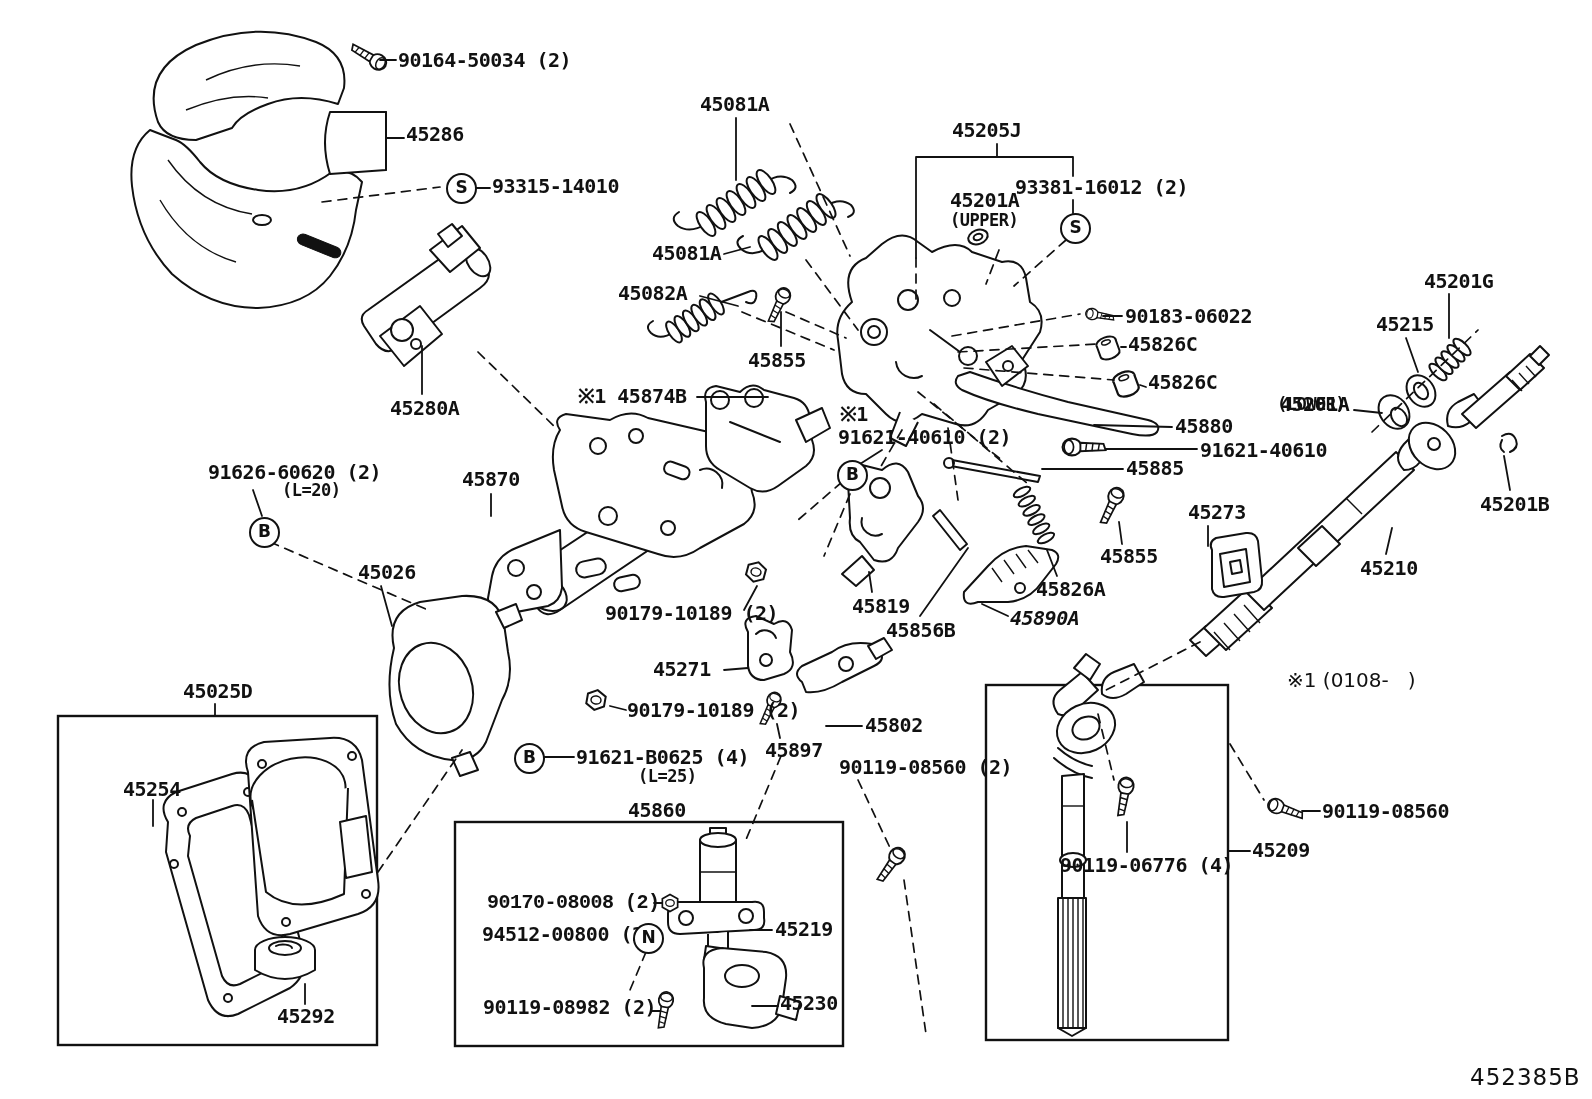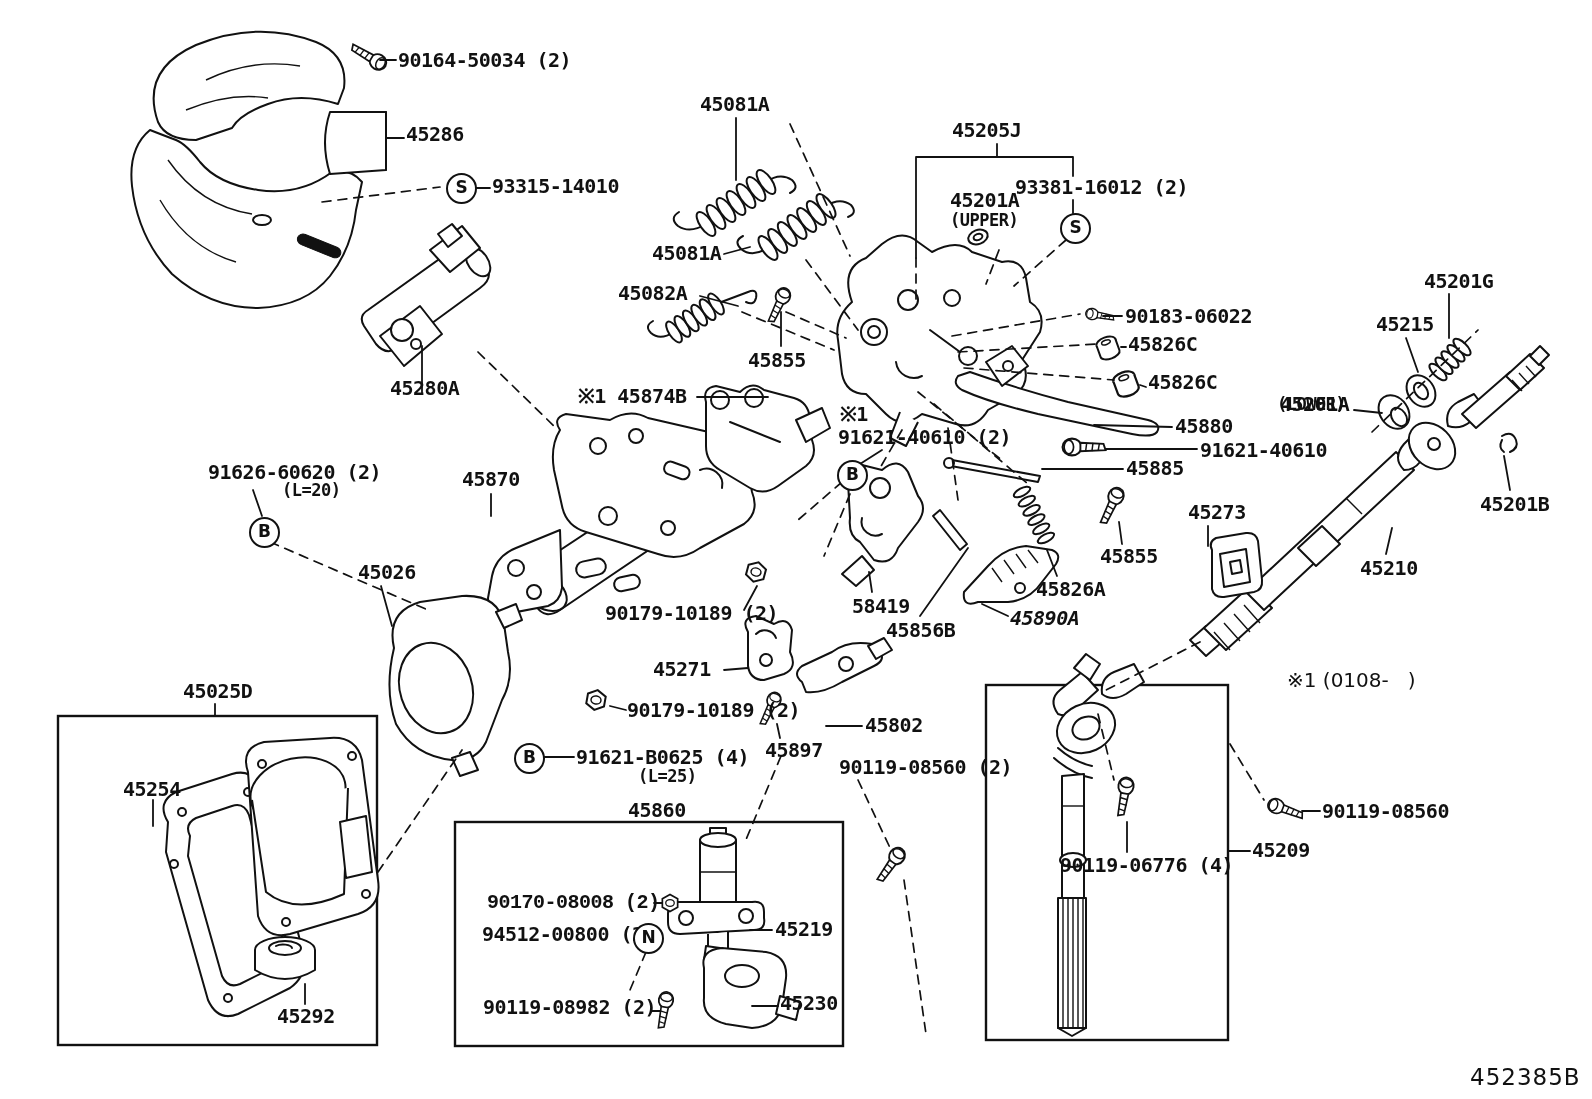--- a/index.html
+++ b/index.html
@@ -390,27 +390,27 @@
       <div class="plabel sub" style="left: 1277px; top: 396px;">(LOWER)</div>
       <div class="plabel" style="left: 1480px; top: 494px;">45201B</div>
       <div class="plabel" style="left: 578px; top: 386px;">※1 45874B</div>
       <div class="plabel" style="left: 840px; top: 404px;">※1</div>
       <div class="plabel" style="left: 838px; top: 427px;">91621-40610 (2)</div>
       <div class="plabel" style="left: 1175px; top: 416px;">45880</div>
       <div class="plabel" style="left: 1200px; top: 440px;">91621-40610</div>
       <div class="plabel" style="left: 1126px; top: 458px;">45885</div>
       <div class="plabel" style="left: 208px; top: 462px;">91626-60620 (2)</div>
       <div class="plabel sub" style="left: 282px; top: 482px;">(L=20)</div>
-      <div class="plabel" style="left: 390px; top: 378px;">45280A</div>
+      <div class="plabel" style="left: 390px; top: 398px;">45280A</div>
       <div class="plabel" style="left: 462px; top: 469px;">45870</div>
       <div class="plabel" style="left: 358px; top: 562px;">45026</div>
       <div class="plabel" style="left: 605px; top: 603px;">90179-10189 (2)</div>
       <div class="plabel" style="left: 1188px; top: 502px;">45273</div>
       <div class="plabel" style="left: 1360px; top: 558px;">45210</div>
-      <div class="plabel" style="left: 852px; top: 596px;">58419</div>
+      <div class="plabel" style="left: 852px; top: 596px;">45819</div>
       <div class="plabel" style="left: 886px; top: 620px;">45856B</div>
       <div class="plabel" style="left: 1010px; top: 608px; font-style: italic;">45890A</div>
       <div class="plabel" style="left: 1036px; top: 579px;">45826A</div>
       <div class="plabel" style="left: 1100px; top: 546px;">45855</div>
       <div class="plabel" style="left: 183px; top: 681px;">45025D</div>
       <div class="plabel" style="left: 123px; top: 779px;">45254</div>
       <div class="plabel" style="left: 277px; top: 1006px;">45292</div>
       <div class="plabel" style="left: 653px; top: 659px;">45271</div>
       <div class="plabel" style="left: 627px; top: 700px;">90179-10189 (2)</div>
       <div class="plabel" style="left: 865px; top: 715px;">45802</div>

